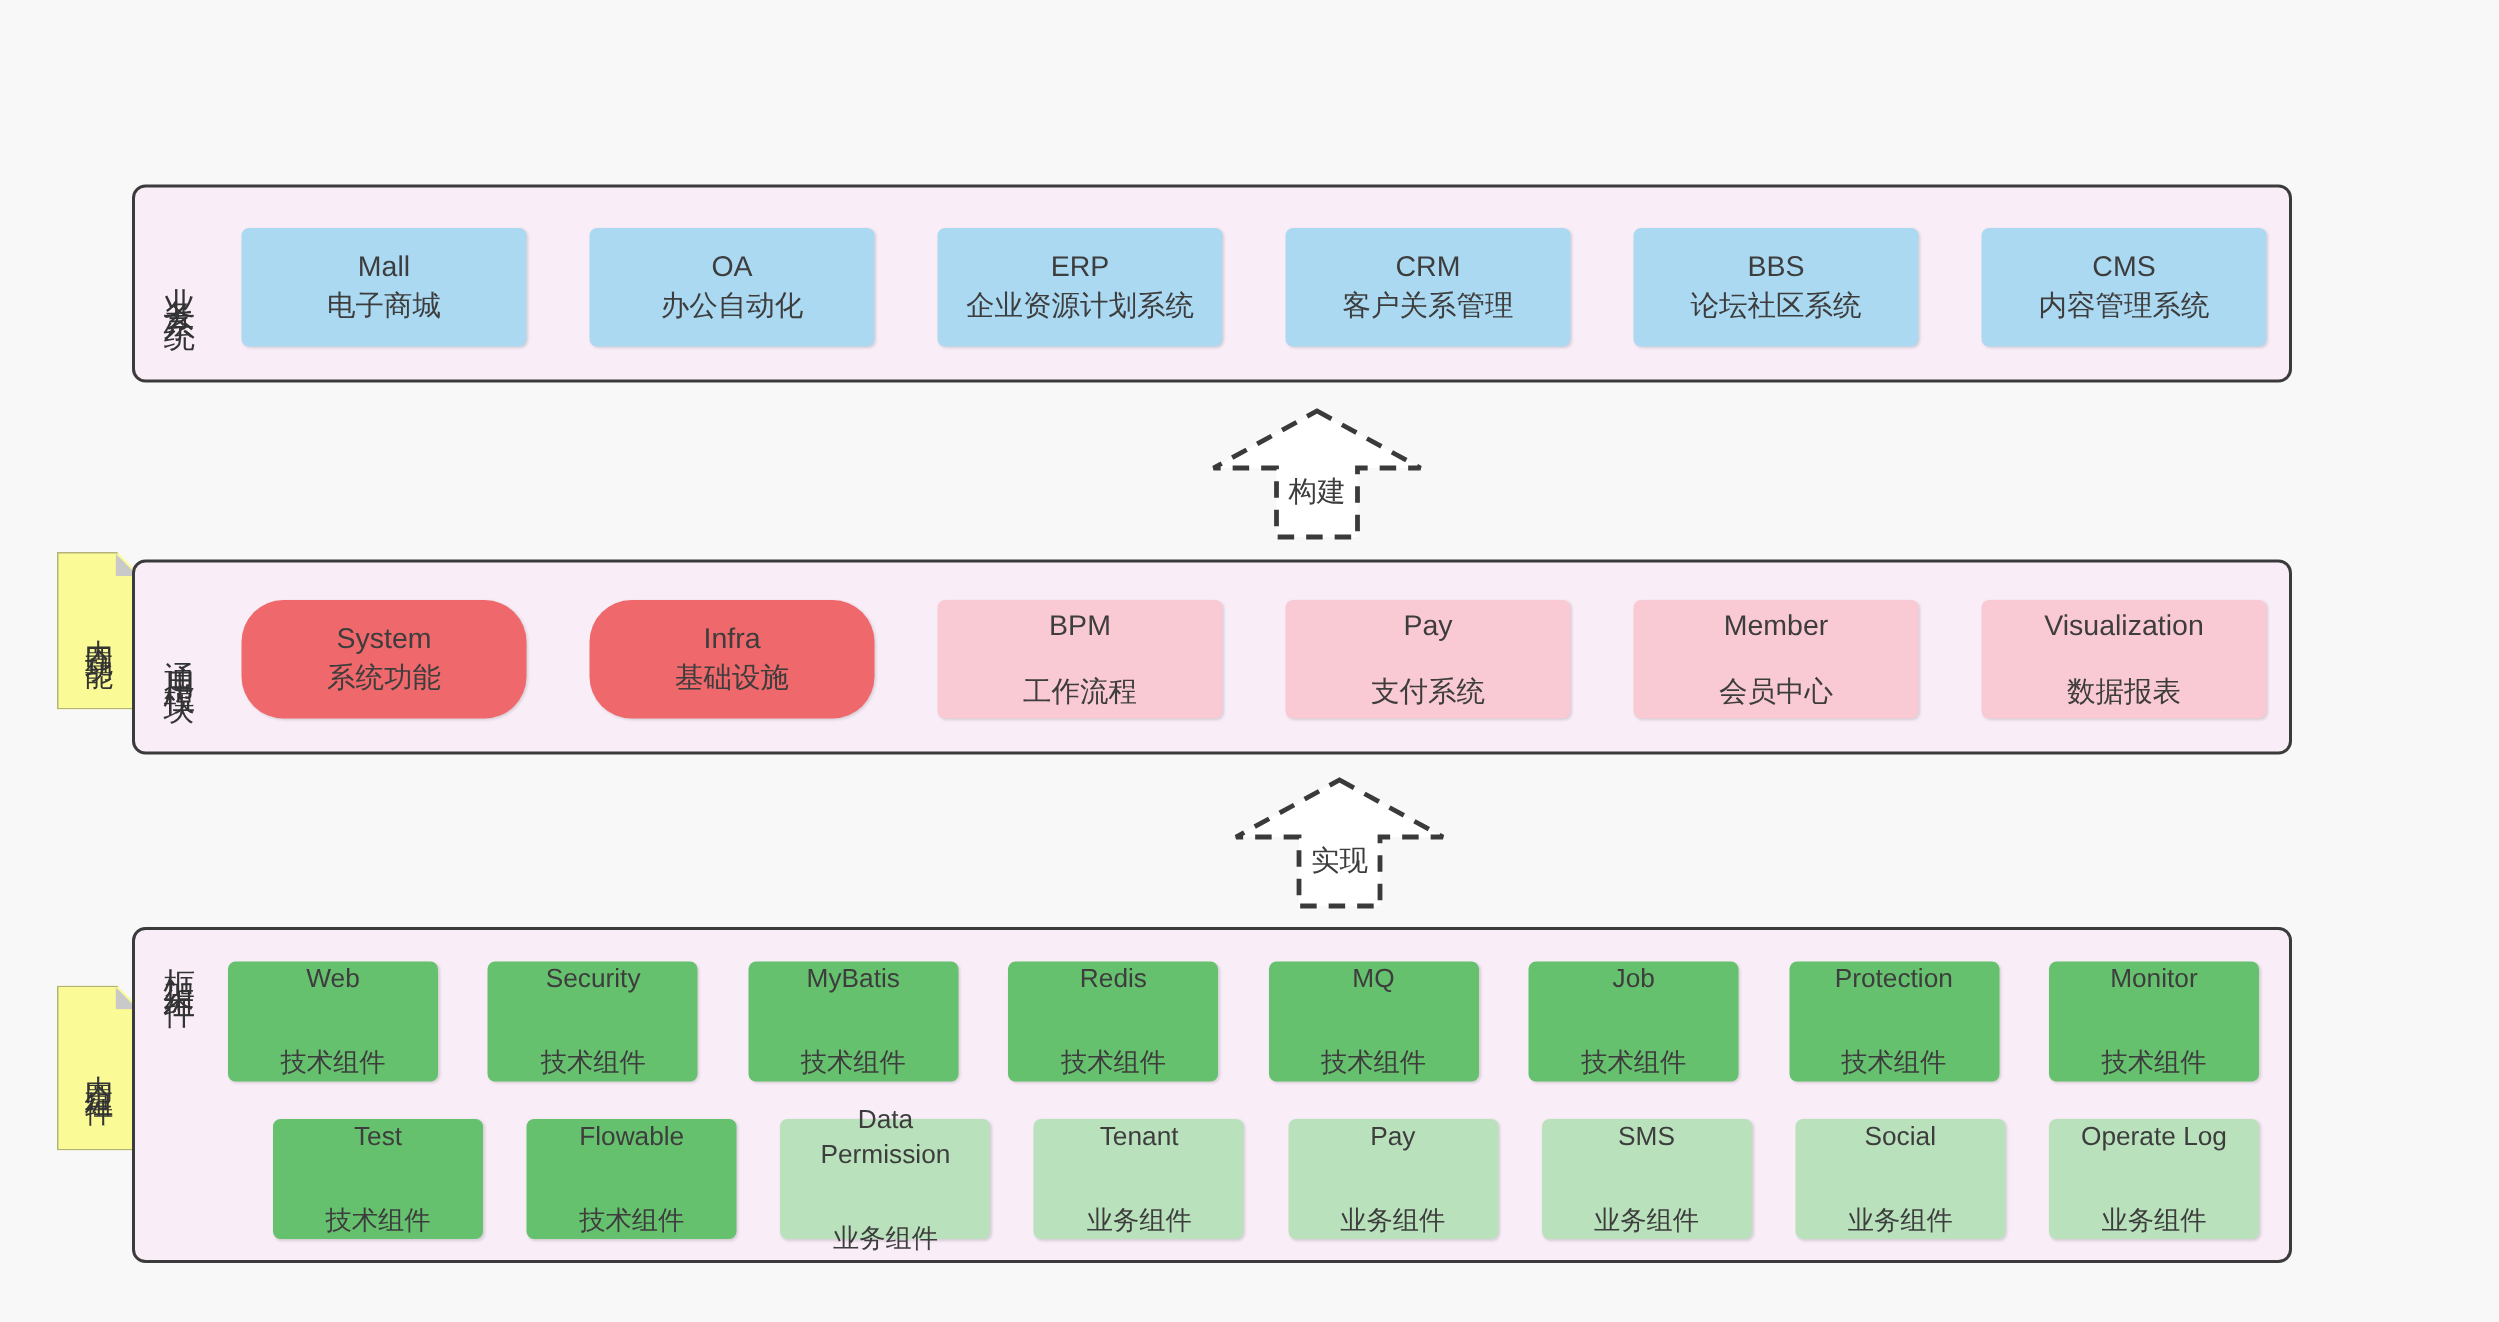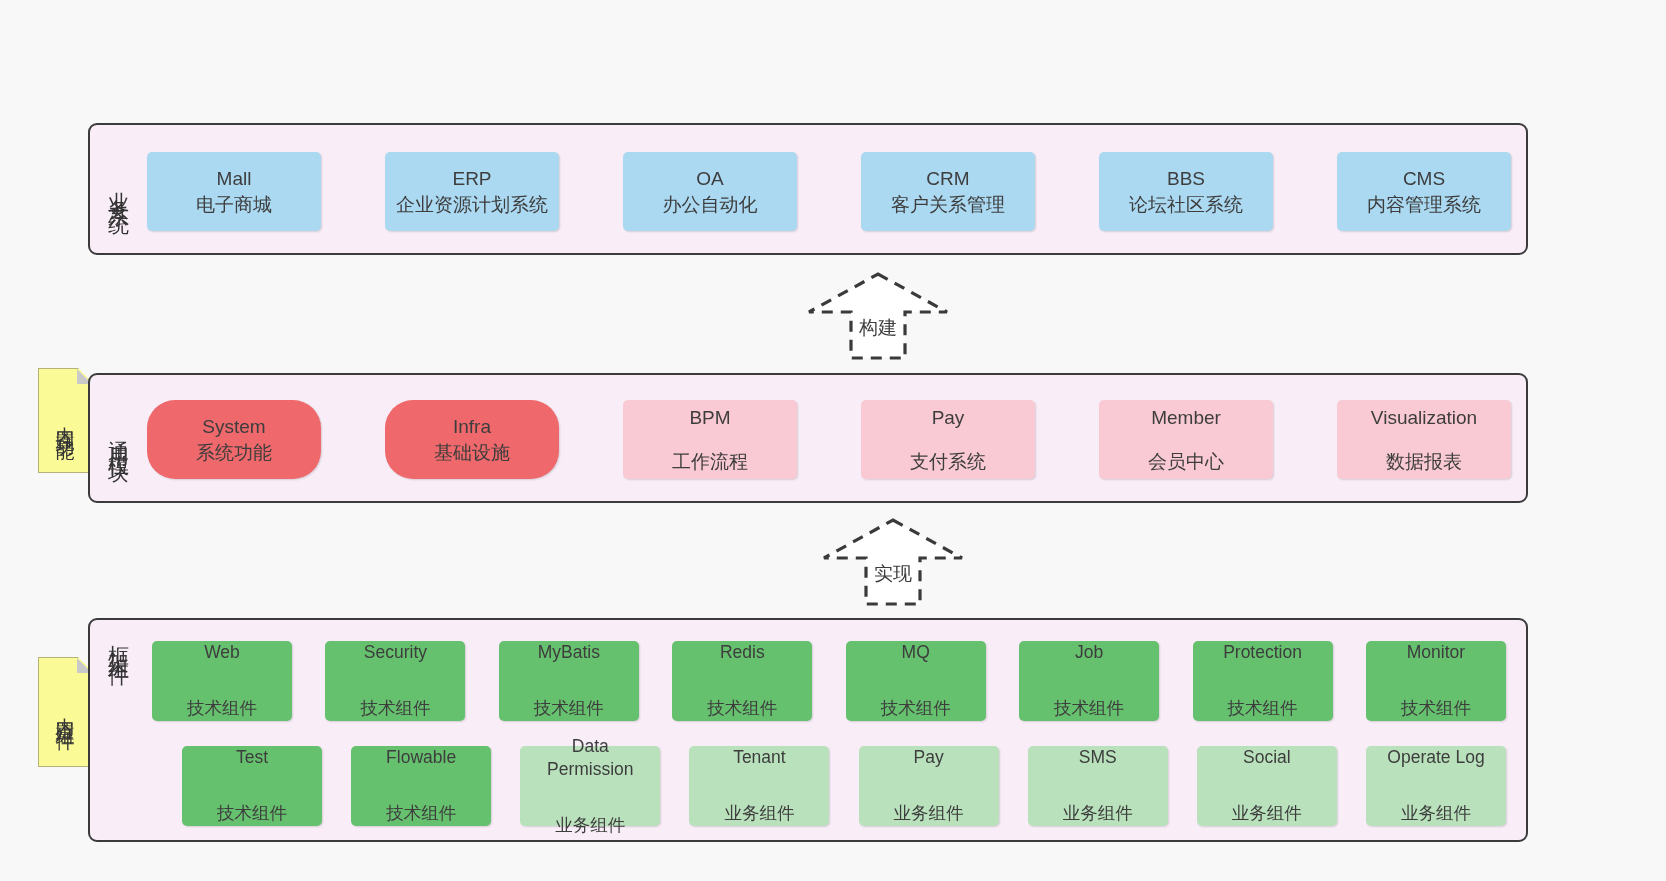--- a/index.html
+++ b/index.html
@@ -52,21 +52,21 @@
     display: flex;
     flex-direction: column;
     align-items: center;
     justify-content: center;
     text-align: center;
     border-radius: 5px;
     box-sizing: border-box;
     line-height: 1.35;
     box-shadow: 1px 1px 2px rgba(0,0,0,0.14);
   }
-  .box.wide   { width: 174px; height: 79px; font-size: 19px; }
+  .box.wide   { width: 190px; height: 79px; font-size: 19px; margin-left: 14px; }
   .box.narrow { width: 140px; height: 80px; font-size: 17.5px; padding: 0 12px; gap: 32px; }
   .blue        { background: var(--blue, #abd9f2); }
   .red         { background: var(--red, #ef686b); border-radius: 28px; }
   .pink        { background: var(--pink, #facad4); gap: 18px; }
   .green       { background: var(--green, #66c16e); }
   .green-light { background: var(--green_light, #b9e2bc); }
   .note {
     position: absolute;
     left: 38px;
     width: 55px;
@@ -108,26 +108,26 @@
   <section class="band" style="top:123px; height:132px;">
     <div class="vcol">
       <span class="vtext">业务系统</span>
     </div>
     <div class="row six" style="top:27px;">
       <div class="box wide blue">
         <div>Mall</div>
         <div>电子商城</div>
       </div>
       <div class="box wide blue">
+        <div>OA</div>
+        <div>办公自动化</div>
+      </div>
+      <div class="box wide blue">
         <div>ERP</div>
         <div>企业资源计划系统</div>
-      </div>
-      <div class="box wide blue">
-        <div>OA</div>
-        <div>办公自动化</div>
       </div>
       <div class="box wide blue">
         <div>CRM</div>
         <div>客户关系管理</div>
       </div>
       <div class="box wide blue">
         <div>BBS</div>
         <div>论坛社区系统</div>
       </div>
       <div class="box wide blue">

